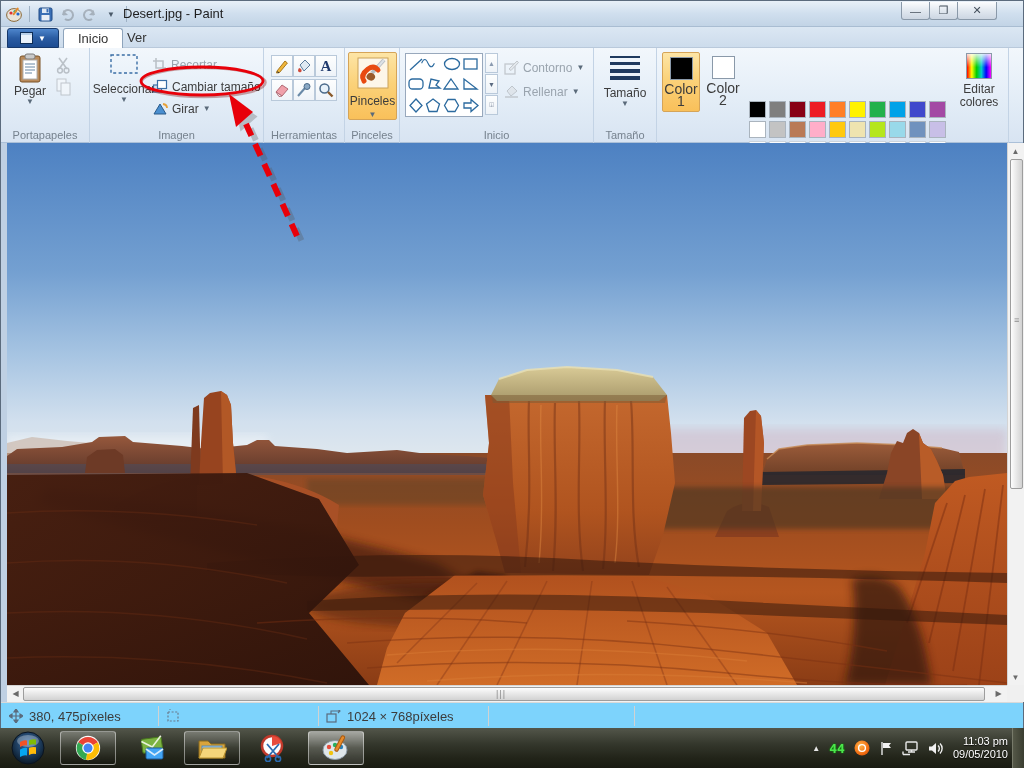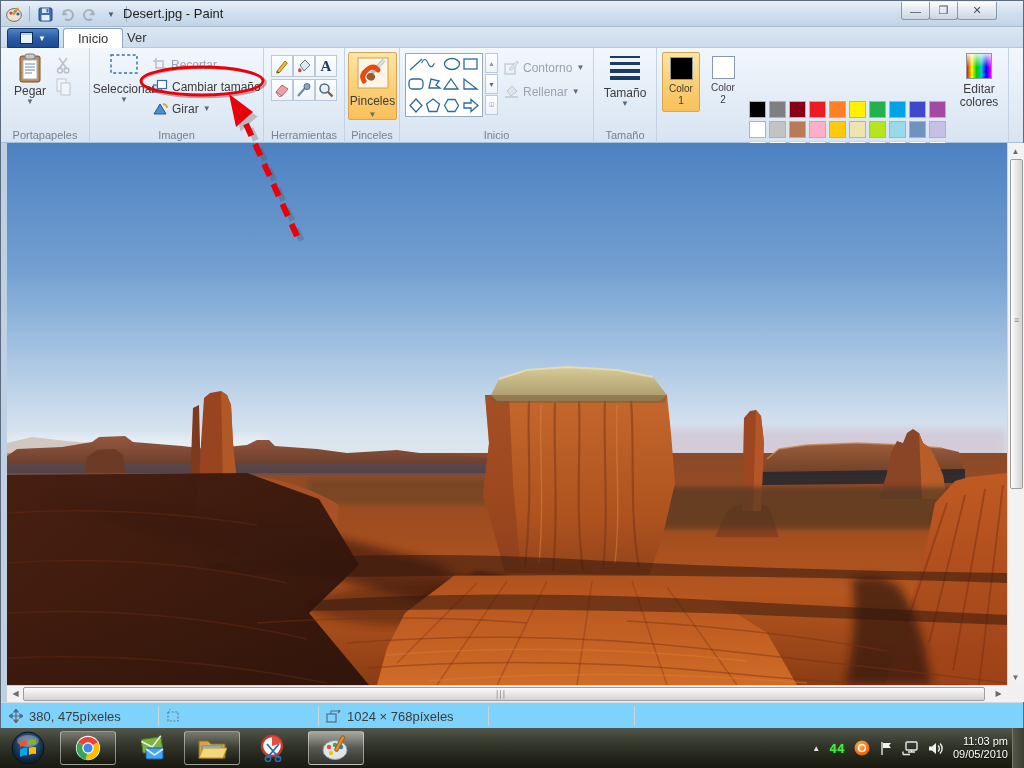--- a/index.html
+++ b/index.html
@@ -47,21 +47,21 @@
   .biglabel { font-size:12px; color:#3c3c3c; text-align:center; line-height:13px; }
   .dropar { font-size:8px; color:#5a6a7a; text-align:center; line-height:8px; }
   .smallrow { position:absolute; display:flex; align-items:center; gap:4px; font-size:12px; color:#3c3c3c; }
   .smallrow.dis { color:#9aa4ae; }
   .bigbtn { position:absolute; display:flex; flex-direction:column; align-items:center;justify-content:space-between; }
   .hl { background:linear-gradient(#fde5a6,#fbd27a 45%,#f9c05a); border:1px solid #d5a458; border-radius:2px; }
   .toolcell { position:absolute; width:22px; height:22px; border:1px solid #b9c9da; background:linear-gradient(#fdfefe,#eef3f8);
               display:flex; align-items:center; justify-content:center; }
   .swatchbtn { position:absolute; width:38px; height:60px; display:flex; flex-direction:column; align-items:center; padding-top:4px; }
   .swatchbtn .csw { width:23px; height:23px; border:1px solid #8a99a9; }
-  .swlbl { font-size:10px; color:#3c3c3c; line-height:12px; text-align:center; margin-top:3px; }
+  .swlbl { font-size:14px; color:#3c3c3c; line-height:12px; text-align:center; margin-top:3px; }
   .palette { position:absolute; left:748px; top:53px; width:200px; display:flex; flex-wrap:wrap; gap:3px; }
   .sw { width:17px; height:17px; border:1px solid #aab4be; }
   .swe { background:#fbfcfd; border:1px solid #ccd4dc; }
 
   
   .canvas-area { position:absolute; left:6px; top:142px; width:1000px; height:542px; background:#888; }
   .canvas-area svg { display:block; }
   .vscroll { position:absolute; left:1006px; top:142px; width:17px; height:559px; background:#f2f2f2; border-left:1px solid #d4d4d4; }
   .hscroll { position:absolute; left:6px; top:684px; width:1000px; height:17px; background:#f2f2f2; border-top:1px solid #d4d4d4; }
   .sbarrow { position:absolute; color:#6a6a6a; font-size:8px; line-height:15px; width:15px; text-align:center; }

